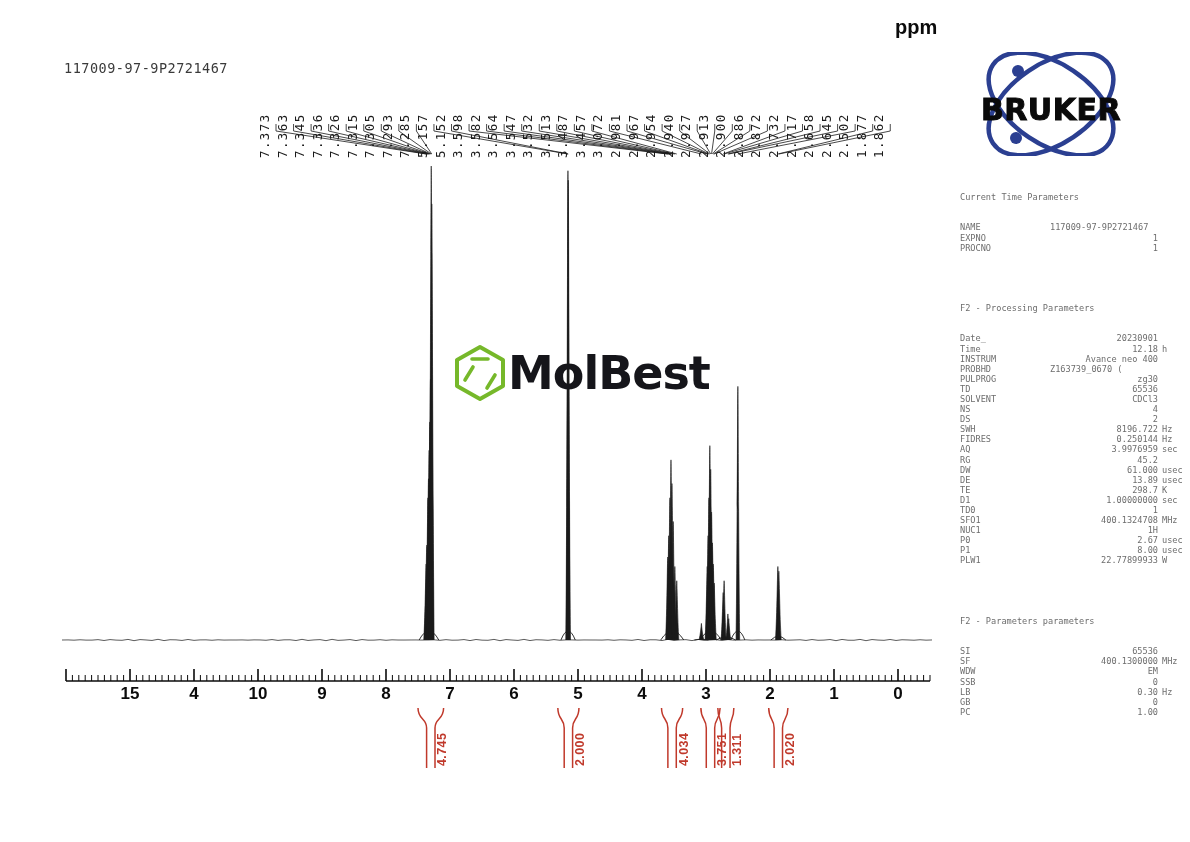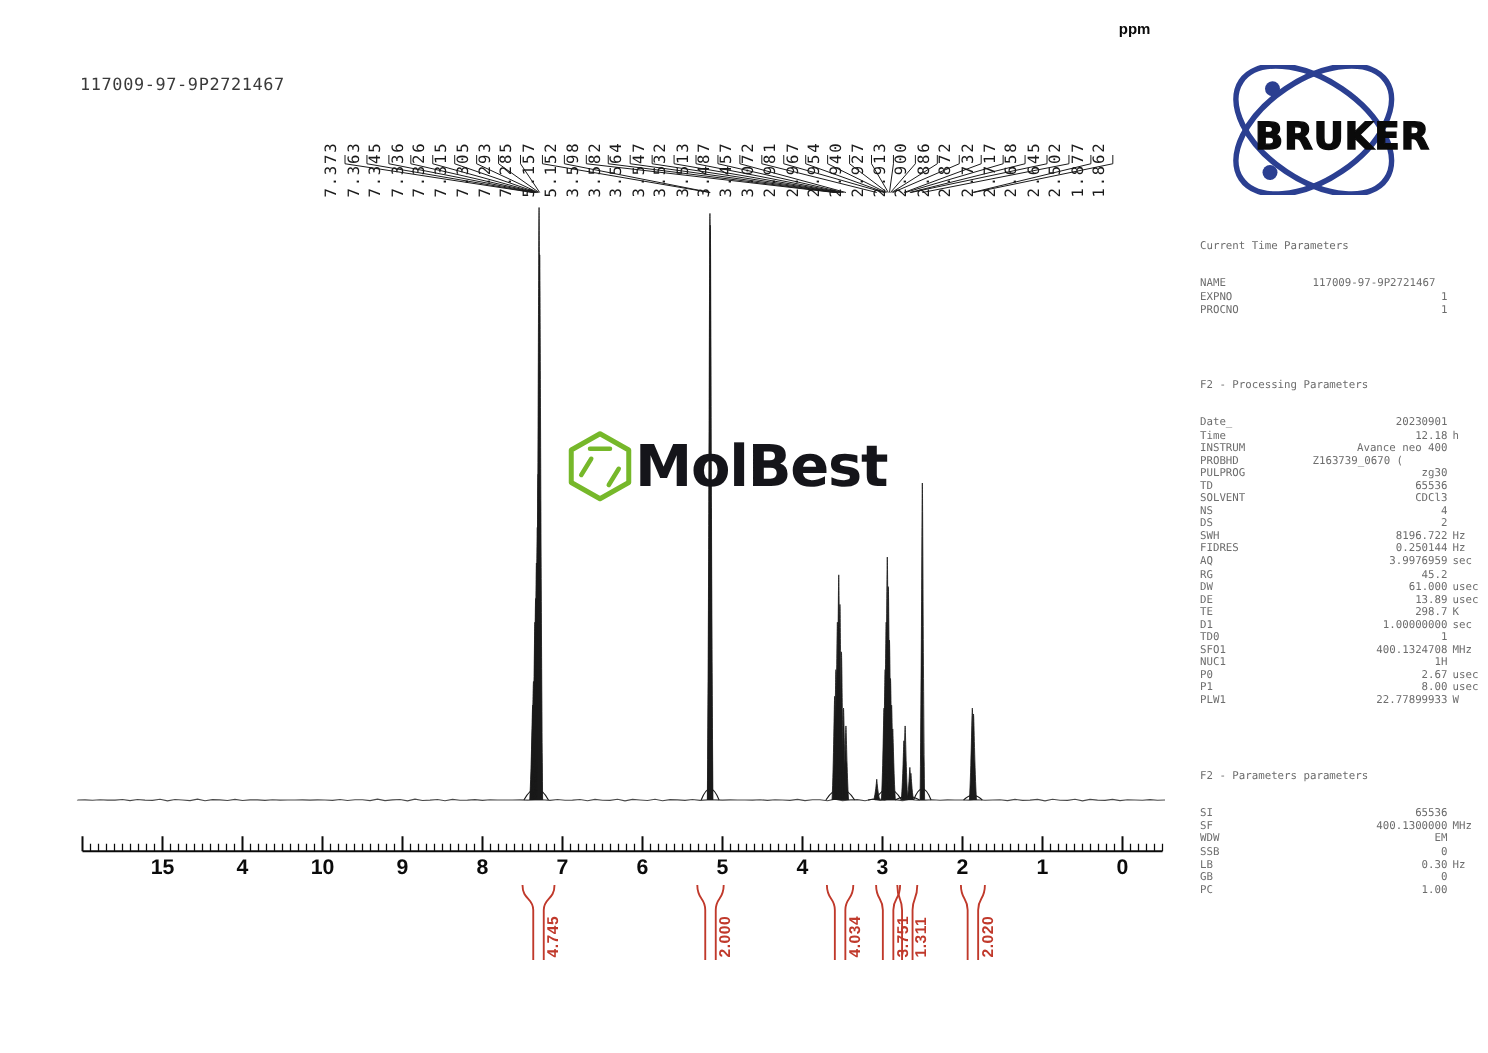--- a/index.html
+++ b/index.html
@@ -52,21 +52,21 @@
     position:absolute; left:0; top:668px;
     width:1190px; height:46px;
   }
   .axis-tick-label {
     position:absolute; top:16px;
     font-size:17px; font-weight:bold; color:#0b0b0b;
     transform:translateX(-50%);
   }
   #axis-unit {
     position:absolute; top:16px; left:895px;
-    font-size:12px; font-weight:bold; color:#0b0b0b;
+    font-size:20px; font-weight:bold; color:#0b0b0b;
   }
 
   
   #integral-area {
     position:absolute; left:0; top:706px;
     width:1190px; height:70px;
   }
   .integral-label {
     position:absolute;
     transform-origin:left top;
@@ -96,21 +96,21 @@
     white-space:nowrap;
   }
 
   
   #bruker-logo {
     position:absolute; left:958px; top:52px;
     width:186px; height:104px;
   }
   #bruker-wordmark {
     position:absolute; left:0; top:40px; width:186px;
-    text-align:right;
+    text-align:center;
     font-family:"DejaVu Sans", sans-serif;
     font-size:30px; font-weight:bold;
     letter-spacing:0.5px;
     color:#0a0a0a;
     -webkit-text-stroke:1px #0a0a0a;
   }
 
   
   #param-panel {
     position:absolute; left:960px; top:172px;

